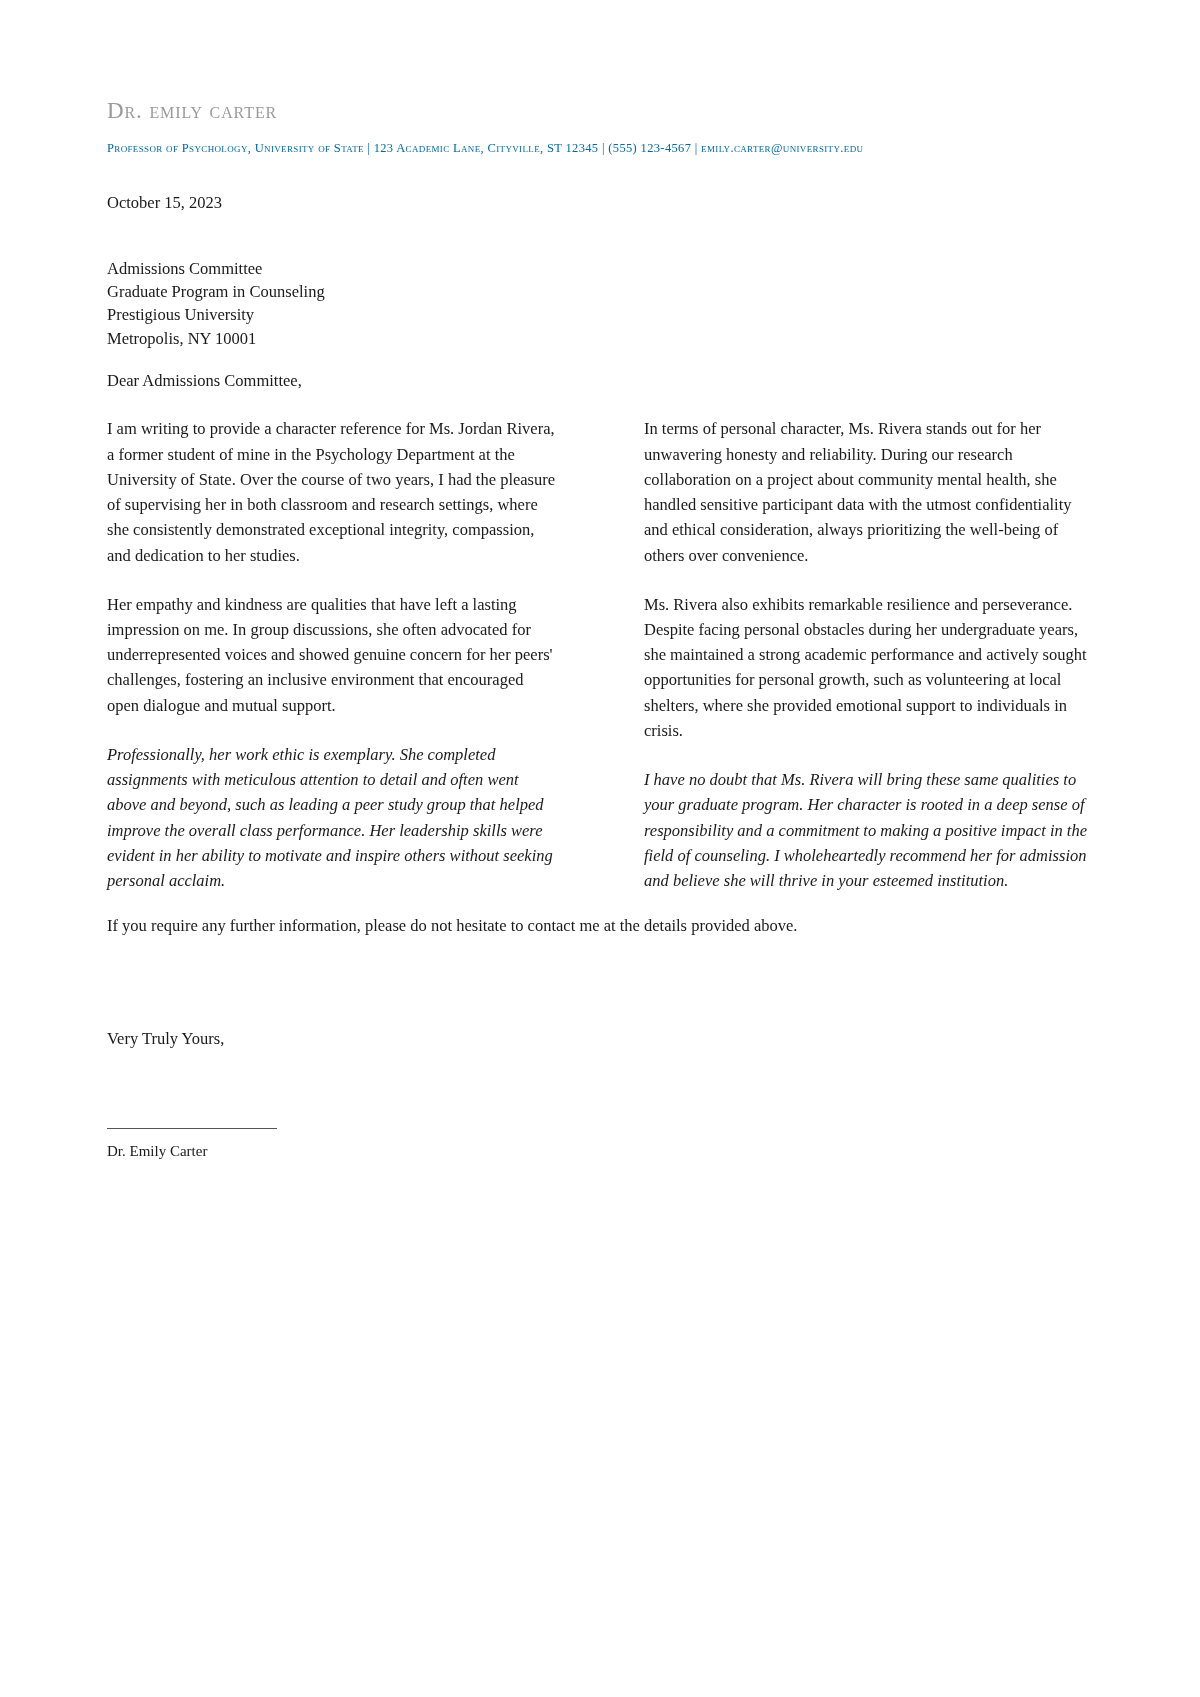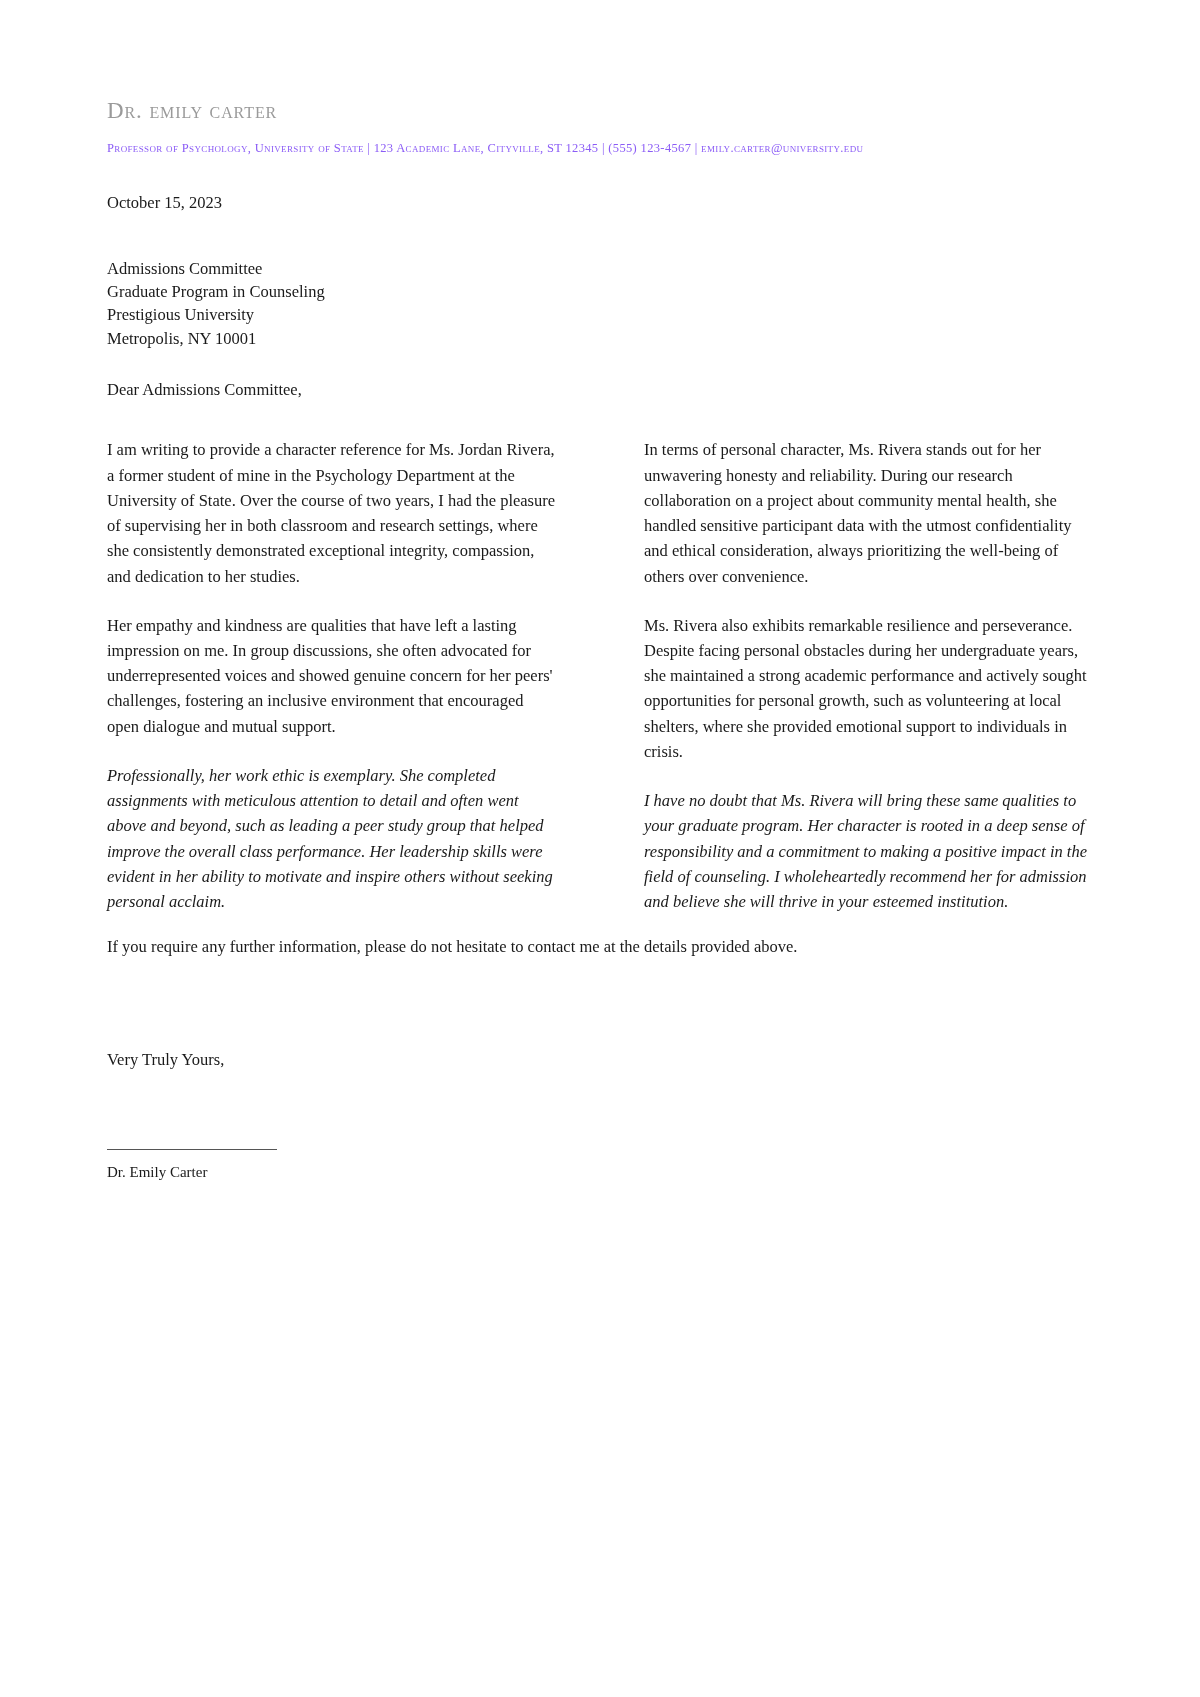--- a/index.html
+++ b/index.html
@@ -32,21 +32,21 @@
     font-weight: 400;
     line-height: 1.1;
     margin: 0;
   }
   .letterhead-name::first-letter {
     text-transform: uppercase;
   }
   .letterhead-contact {
     margin-top: 18px;
     font-size: 12.5px;
-    color: #8b5cf6;
+    color: #0369a1;
     font-variant: small-caps;
     letter-spacing: 0.35px;
     line-height: 1.2;
     white-space: nowrap;
   }
 
   
   .date-line {
     margin-top: 36px;
     font-size: 16.5px;
@@ -58,28 +58,28 @@
     margin-top: 42px;
     font-size: 16.5px;
     line-height: 1.42;
   }
   .recipient div {
     white-space: nowrap;
   }
 
   
   .salutation {
-    margin-top: 28px;
+    margin-top: 19px;
     font-size: 16.5px;
     line-height: 1.4;
   }
 
   
   .body-columns {
-    margin-top: 36px;
+    margin-top: 24px;
     display: flex;
     gap: 88px;
     align-items: center;
   }
   .body-col {
     flex: 1 1 0;
     min-width: 0;
   }
   .body-col p {
     margin: 0 0 24px 0;

